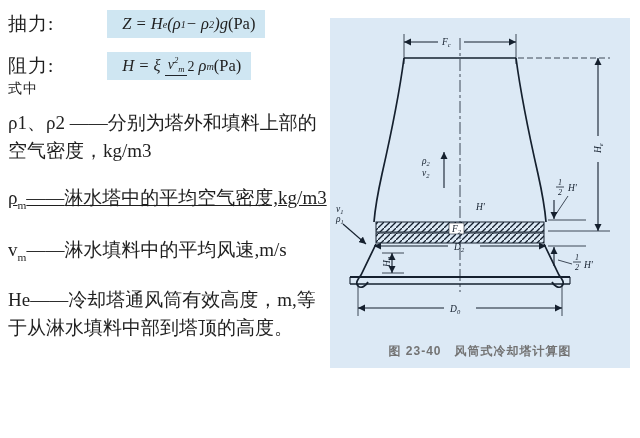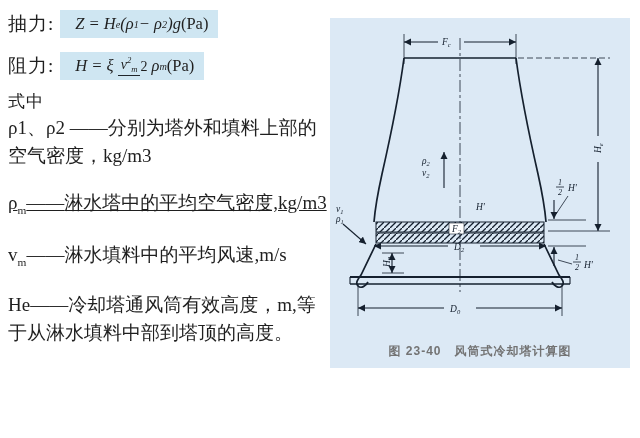--- a/index.html
+++ b/index.html
@@ -1,32 +1,32 @@
 <!DOCTYPE html>
 <html><head>
 <meta charset="utf-8">
 <style>
   html,body{margin:0;padding:0;background:#fff;}
   #page{position:relative;width:640px;height:438px;background:#ffffff;overflow:hidden;
         font-family:"Liberation Serif","DejaVu Serif",serif;color:#1f1f1f;}
   
   .left{position:absolute;left:8px;top:6px;width:322px;}
-  .frow{display:flex;align-items:center;margin-top:4px;}
+  .frow{display:flex;align-items:center;margin-top:4px;gap:47px;}
   .flabel{font-size:19px;letter-spacing:1px;white-space:nowrap;margin-right:6px;}
   .fbox{background:#cfe6f2;padding:4px 10px 4px 15px;font-size:16.5px;display:inline-flex;align-items:center;white-space:nowrap;}
   .fbox i{font-style:italic;}
   .fbox sub{font-size:0.62em;font-style:italic;}
   .fbox sup{font-size:0.62em;font-style:italic;}
   .frac{display:inline-flex;align-items:center;margin:0 4px;line-height:1;}
   .frac .num{border-bottom:1.4px solid #20252b;padding:0 3px 1px 3px;font-size:14px;}
   .frac .den{padding-top:1px;font-size:14px;}
-  .where{font-size:17px;margin-top:10px;letter-spacing:1px;}
+  .where{font-size:14px;letter-spacing:1px;}
   .def{font-size:19px;line-height:1.42;}
   .def sub{font-size:0.6em;}
-  .d1{margin-top:2px;}
+  .d1{margin-top:12px;}
   .d2{margin-top:20px;text-decoration:underline;}
   .d3{margin-top:24px;}
   .d4{margin-top:22px;}
   
   .panel{position:absolute;left:330px;top:18px;width:300px;height:350px;background:#dce9f5;}
   .caption{position:absolute;left:0;right:0;bottom:8px;text-align:center;
            font-family:"Liberation Sans","DejaVu Sans",sans-serif;font-weight:bold;
            font-size:12px;color:#737373;letter-spacing:1px;}
   svg{display:block;}
   .ln{stroke:#15202e;stroke-width:1.1;fill:none;}

